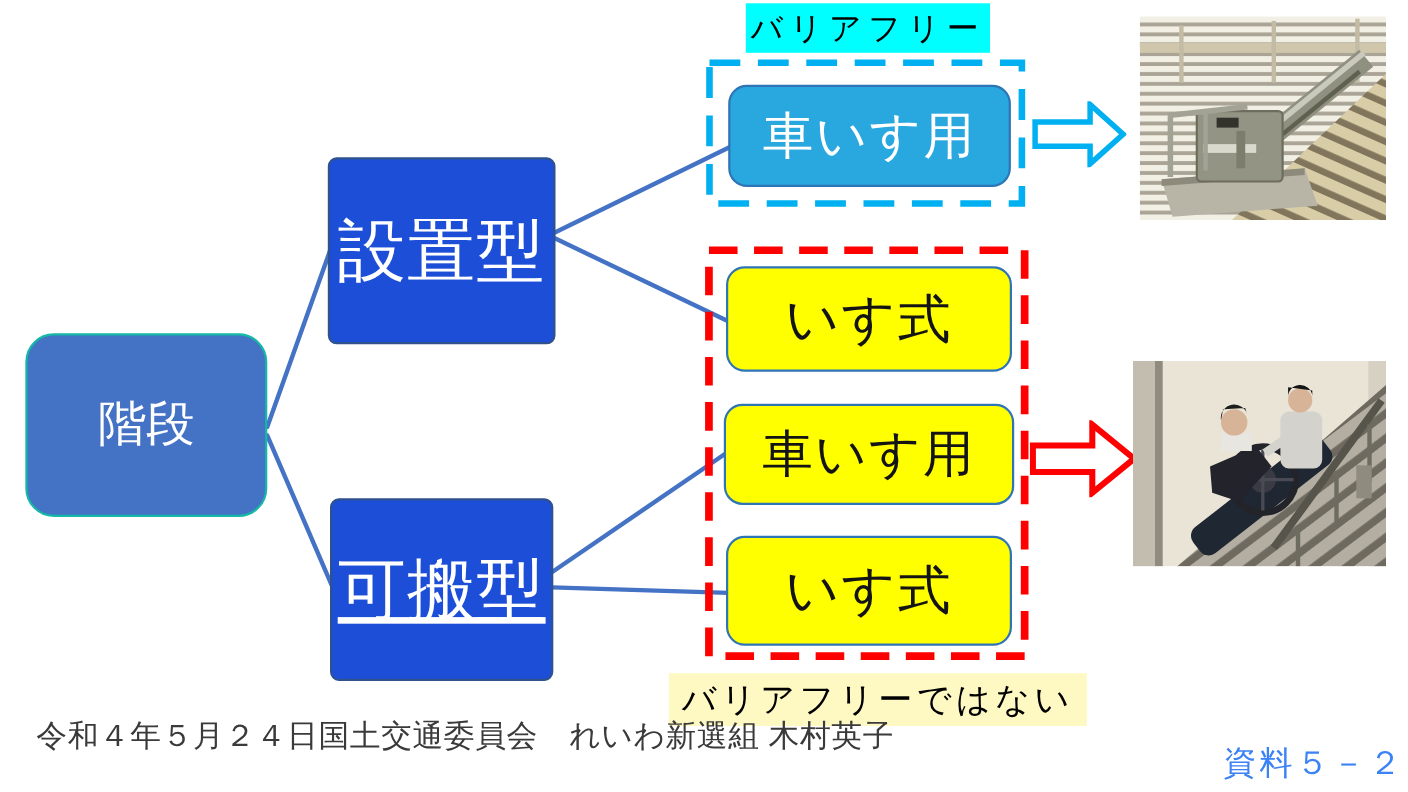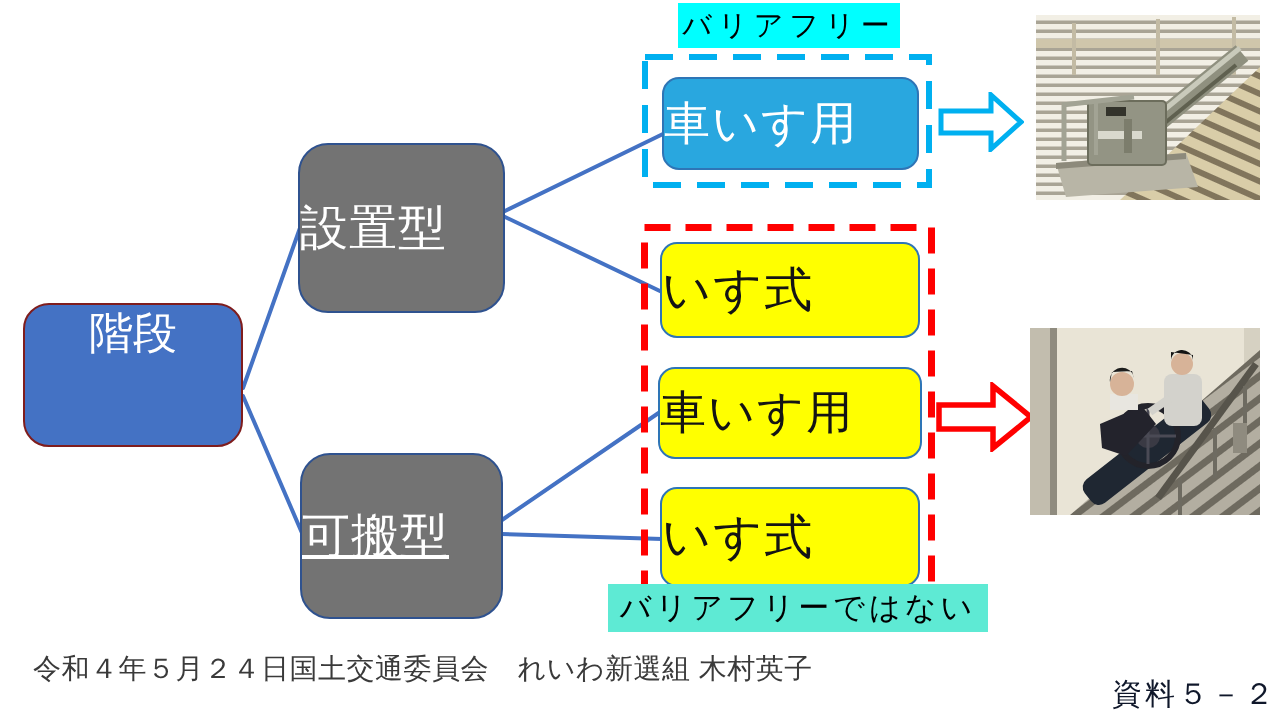--- a/index.html
+++ b/index.html
@@ -4,56 +4,56 @@
 <title></title>
 <style>
   html,body{margin:0;padding:0;background:#fff;}
   .canvas{
     position:relative;width:1280px;height:720px;background:#ffffff;
     overflow:hidden;font-family:"Liberation Sans",sans-serif;
   }
   .abs{position:absolute;}
   svg{display:block;}
   .node{
-    position:absolute;display:flex;align-items:center;
+    position:absolute;display:flex;align-items:center;justify-content:center;
     text-align:center;box-sizing:border-box;
   }
   .root-box{
-    left:23px;top:303px;width:220px;height:144px;
-    background:#4472C4;border:2px solid #7f1d1d;border-radius:26px;
+    left:23px;top:303px;width:220px;height:167px;
+    background:#4472C4;border:2px solid #14b8a6;border-radius:26px;
     color:#fff;font-size:44px;line-height:1.28;flex-direction:column;
   }
   .branch{
-    background:#737373;border:2px solid #2F528F;border-radius:30px;
-    color:#fff;font-size:48px;letter-spacing:1px;
+    background:#1d4ed8;border:2px solid #2F528F;border-radius:8px;
+    color:#fff;font-size:62px;letter-spacing:1px;
   }
   .branch-0{left:298px;top:143px;width:207px;height:170px;}
   .branch-1{left:300px;top:453px;width:203px;height:166px;text-decoration:underline;}
   .leaf{
     border:2px solid #2E75B6;border-radius:17px;letter-spacing:2px;
   }
   .leaf-blue{left:662px;top:77px;width:257px;height:93px;background:#29A7DF;color:#fff;font-size:46px;}
   .leaf-y1{left:660px;top:242px;width:260px;height:96px;background:#FFFF00;color:#141414;font-size:48px;}
   .leaf-y2{left:658px;top:367px;width:264px;height:92px;background:#FFFF00;color:#141414;font-size:46px;}
   .leaf-y3{left:660px;top:487px;width:260px;height:100px;background:#FFFF00;color:#141414;font-size:48px;}
   .tag{
     position:absolute;display:flex;align-items:center;justify-content:center;
     color:#000;white-space:nowrap;text-align:center;
   }
   .tag-bf{left:678px;top:3px;width:222px;height:45px;background:#00FFFF;font-size:29px;letter-spacing:6px;}
-  .tag-nbf{left:608px;top:584px;width:380px;height:48px;background:#5eead4;font-size:31px;letter-spacing:4px;}
+  .tag-nbf{left:608px;top:612px;width:380px;height:48px;background:#fef9c3;font-size:31px;letter-spacing:4px;}
   .photo{position:absolute;overflow:hidden;}
   .photo-top{left:1036px;top:15px;width:224px;height:185px;}
   .photo-bottom{left:1030px;top:328px;width:230px;height:187px;}
   .footer{
     position:absolute;left:33px;top:655px;font-size:28px;color:#3a3a3a;
     line-height:28px;white-space:nowrap;letter-spacing:0.5px;
   }
   .docnum{
-    position:absolute;left:1112px;top:674px;font-size:30px;color:#0f172a;
+    position:absolute;left:1112px;top:674px;font-size:30px;color:#3b82f6;
     letter-spacing:3px;white-space:nowrap;
   }
 </style>
 </head>
 <body>
 
 <div class="canvas">
 
   <svg class="abs" style="left:0;top:0;" width="1280" height="720" viewBox="0 0 1280 720">
     <g stroke="#4472C4" stroke-width="4" stroke-linecap="round" fill="none">

